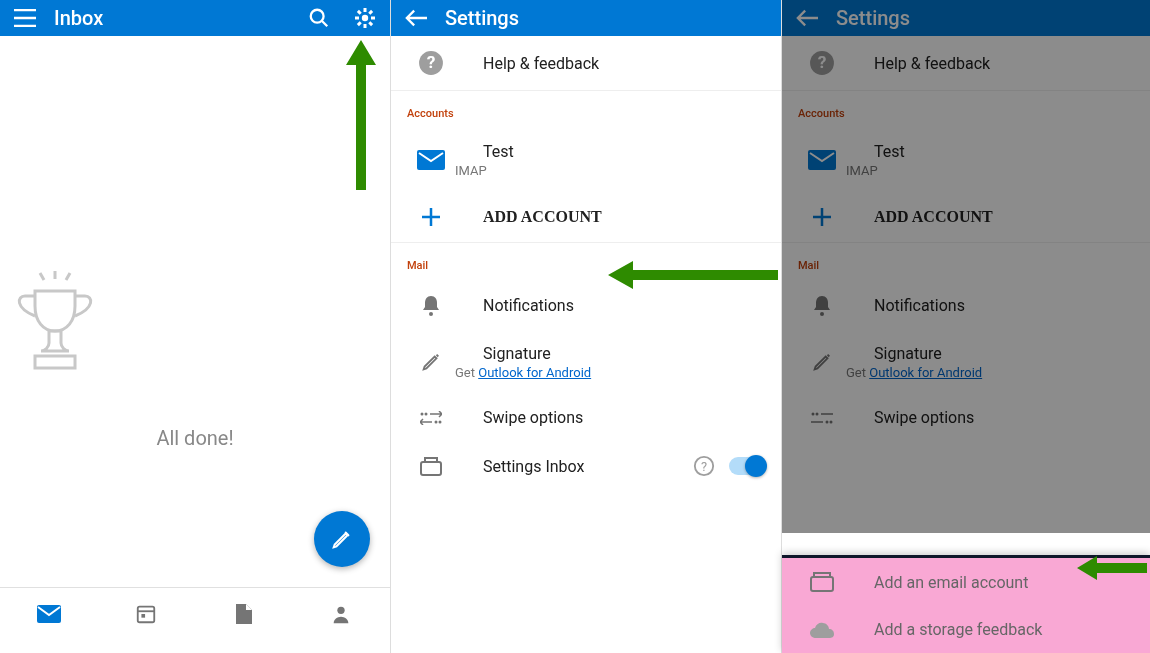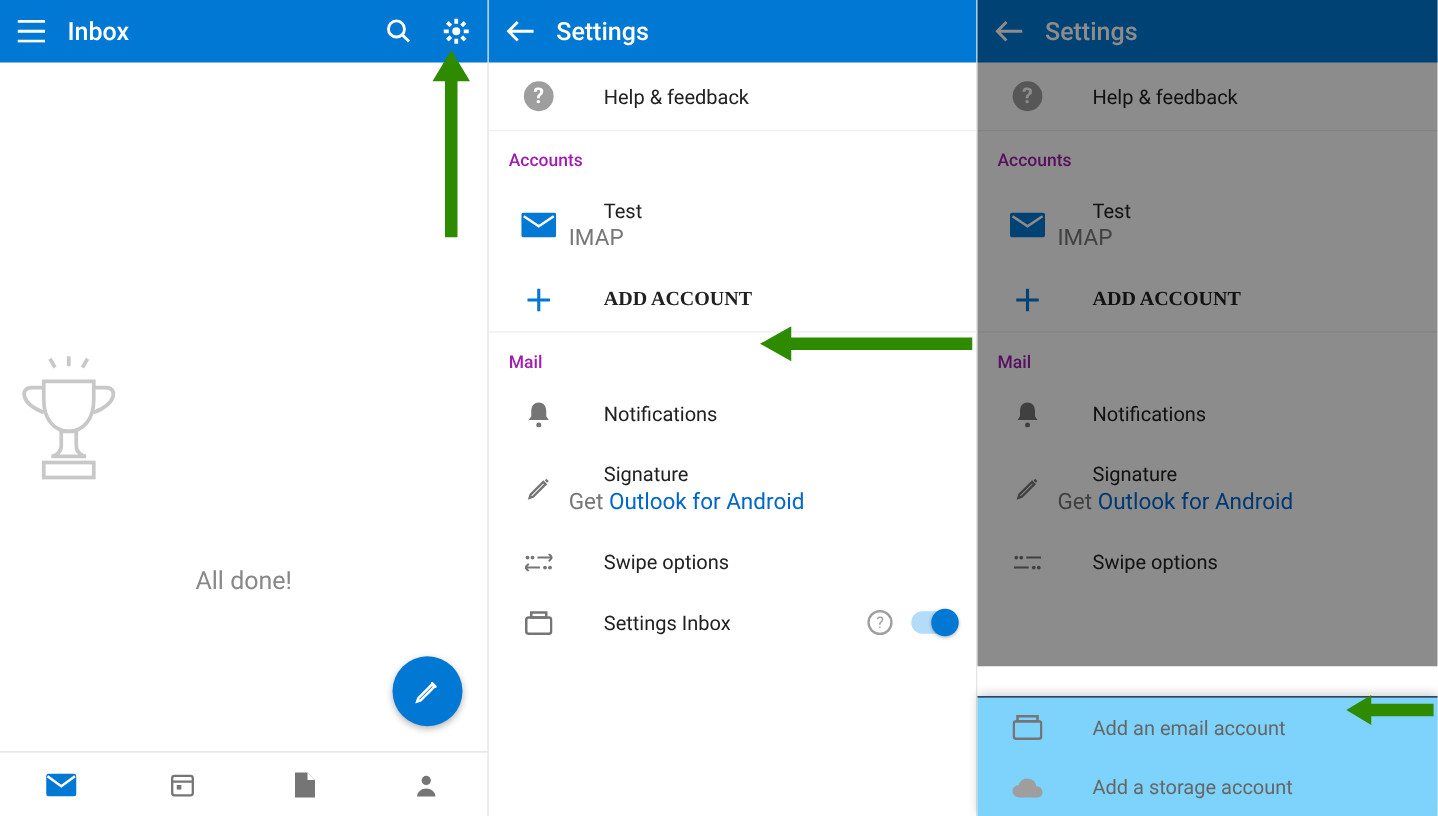--- a/index.html
+++ b/index.html
@@ -1,42 +1,42 @@
 <!DOCTYPE html>
 <html><head>
 <meta charset="utf-8">
 <style>
   * { box-sizing: border-box; margin: 0; padding: 0; font-family: "Roboto", "Segoe UI", Arial, sans-serif; }
   body { width: 1150px; height: 653px; background: #fff; position: relative; overflow: hidden; }
   .panel { position: absolute; top: 0; bottom: 0; background: #fff; }
   .p1 { left: 0;   width: 391px; border-right: 1px solid #ddd; }
   .p2 { left: 391px; width: 391px; border-right: 1px solid #ddd; }
   .p3 { left: 782px; width: 368px; }
-  .app-bar { height: 50px; background: #0078d4; color: #fff; display: flex; align-items: center; padding: 0 12px; }
+  .app-bar { height: 36px; background: #0078d4; color: #fff; display: flex; align-items: center; padding: 0 12px; }
   .app-bar .title { font-size: 20px; font-weight: 500; margin-left: 16px; flex: 1; }
   .app-bar .icon { width: 26px; height: 26px; display: flex; align-items: center; justify-content: center; }
   .app-bar .right-icons { display: flex; gap: 20px; }
   .body-area { position: relative; height: 603px; }
   .center-block { position: absolute; top: 230px; left: 0; right: 0; text-align: center; }
-  .all-done { margin-top: 32px; font-size: 20px; color: #888; }
+  .all-done { margin-top: 20px; font-size: 20px; color: #888; }
   .fab { position: absolute; right: 20px; bottom: 72px; width: 56px; height: 56px; border-radius: 50%; background: #0078d4; display: flex; align-items: center; justify-content: center; box-shadow: 0 2px 6px rgba(0,0,0,.3); }
   .nav-bar { position: absolute; bottom: 0; left: 0; right: 0; height: 52px; border-top: 1px solid #e0e0e0; display: flex; }
   .nav-bar .nav { flex: 1; display: flex; align-items: center; justify-content: center; }
   .row { display: flex; align-items: center; padding: 14px 16px; }
   .row .lead { width: 48px; display: flex; align-items: center; justify-content: center; }
   .row .txt { flex: 1; }
   .row .txt .primary { font-size: 16px; color: #212121; margin-left: 28px; }
-  .row .txt .secondary { font-size: 18px; color: #777; margin-top: 2px; }
-  .section { padding: 16px 16px 8px 16px; font-size: 14px; color: #a21caf; font-weight: 500; }
+  .row .txt .secondary { font-size: 13px; color: #777; margin-top: 2px; }
+  .section { padding: 16px 16px 8px 16px; font-size: 11px; color: #c2410c; font-weight: 500; }
   .divider { height: 1px; background: #eee; }
   .blue-text { color: #0078d4; font-weight: 600; font-family: Liberation Serif, serif; }
-  .link { color: #0066cc; }
+  .link { color: #0066cc; text-decoration: underline; }
   .toggle { position: relative; width: 36px; height: 18px; background: #b3dcf9; border-radius: 9px; }
   .toggle .knob { position: absolute; right: -2px; top: -2px; width: 22px; height: 22px; background: #0078d4; border-radius: 50%; box-shadow: 0 1px 3px rgba(0,0,0,.3); }
-  .sheet { position: absolute; left: 0; right: 0; bottom: 0; background: #7dd3fc; border-top: 1px solid #0f172a; box-shadow: 0 -2px 8px rgba(0,0,0,.2); }
+  .sheet { position: absolute; left: 0; right: 0; bottom: 0; background: #f9a8d4; border-top: 3px solid #0f172a; box-shadow: 0 -2px 8px rgba(0,0,0,.2); }
   .scrim { position: absolute; inset: 0; background: rgba(0,0,0,.45); }
   .p3-content { position: absolute; inset: 0; }
 
   
   .arrow-up { position: absolute; pointer-events: none; }
   .arrow-left { position: absolute; pointer-events: none; }
   
   svg { display: block; }
 </style>
 </head>
@@ -351,21 +351,21 @@
             <div class="primary" style="color:#666;">Add an email account</div>
           </span>
       </div>
       <div class="row">
         <span class="lead">
           <svg width="26" height="18" viewBox="0 0 26 18">
               <path d="M20 17H7c-3 0-6-2-6-5s3-5 5-5c1-4 5-6 8-5 3 0 6 3 6 6 3 0 5 2 5 5s-2 4-5 4z" fill="#9e9e9e"></path>
             </svg>
         </span>
         <span class="txt">
-            <div class="primary" style="color:#666;">Add a storage account</div>
+            <div class="primary" style="color:#666;">Add a storage feedback</div>
           </span>
       </div>
     </div>
   </div>
 </div>
 
 <div class="arrow-left" style="left:1077px; top:556px;">
   <svg width="70" height="24">
       <polygon points="0,12 20,0 20,7 70,7 70,17 20,17 20,24" fill="#2e8b00"></polygon>
     </svg>

